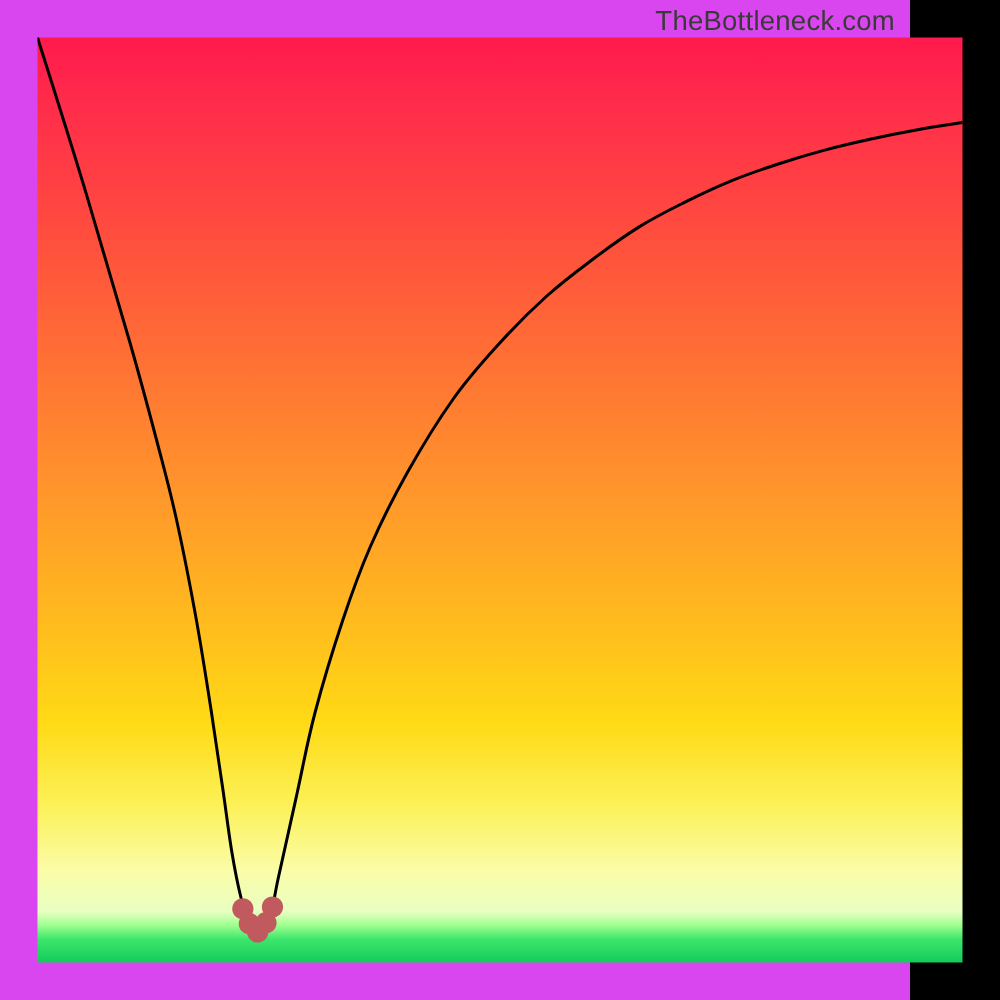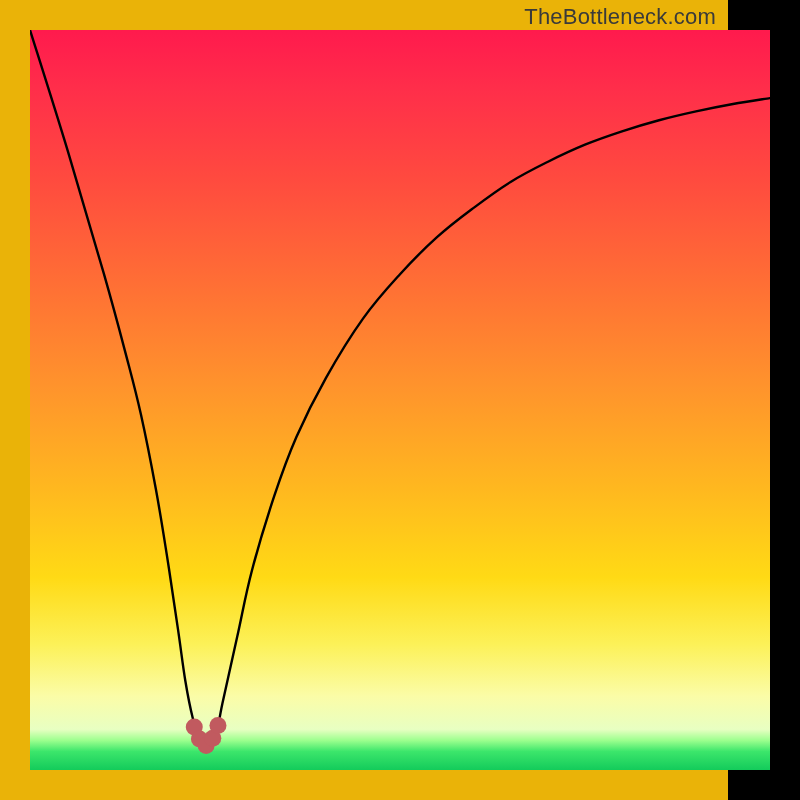--- a/index.html
+++ b/index.html
@@ -10,21 +10,21 @@
     overflow: hidden;
     background: #000;
     font-family: Arial, Helvetica, sans-serif;
   }
   .frame {
     position: absolute;
     left: 0;
     top: 0;
     width: 728px;
     height: 800px;
-    background: #eab308;
+    background: #d946ef;
   }
   .plot {
     position: absolute;
     left: 30px;
     top: 30px;
     width: 740px;
     height: 740px;
     
     background: linear-gradient(to bottom,
       #FF1A4D 0%,

